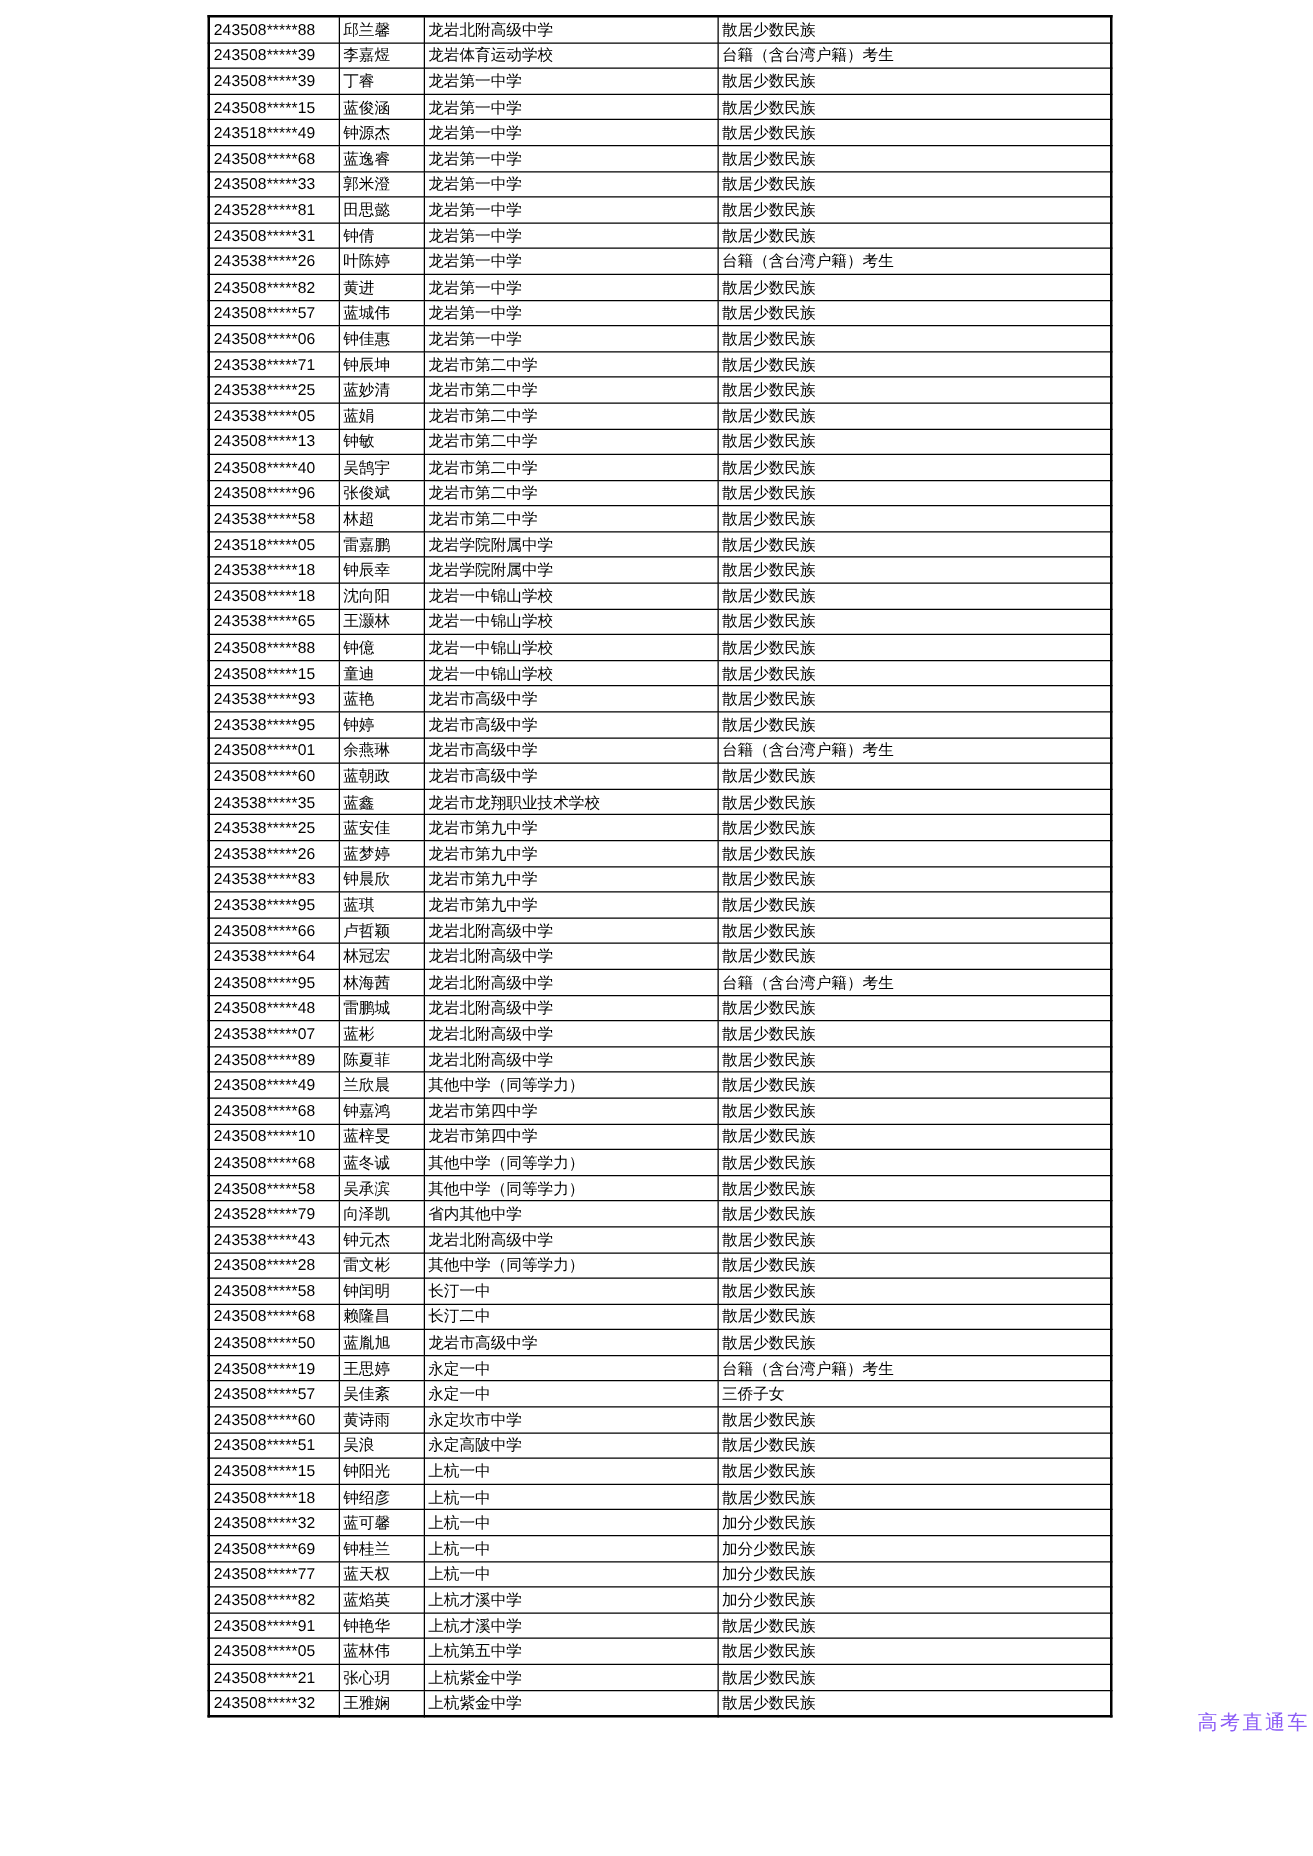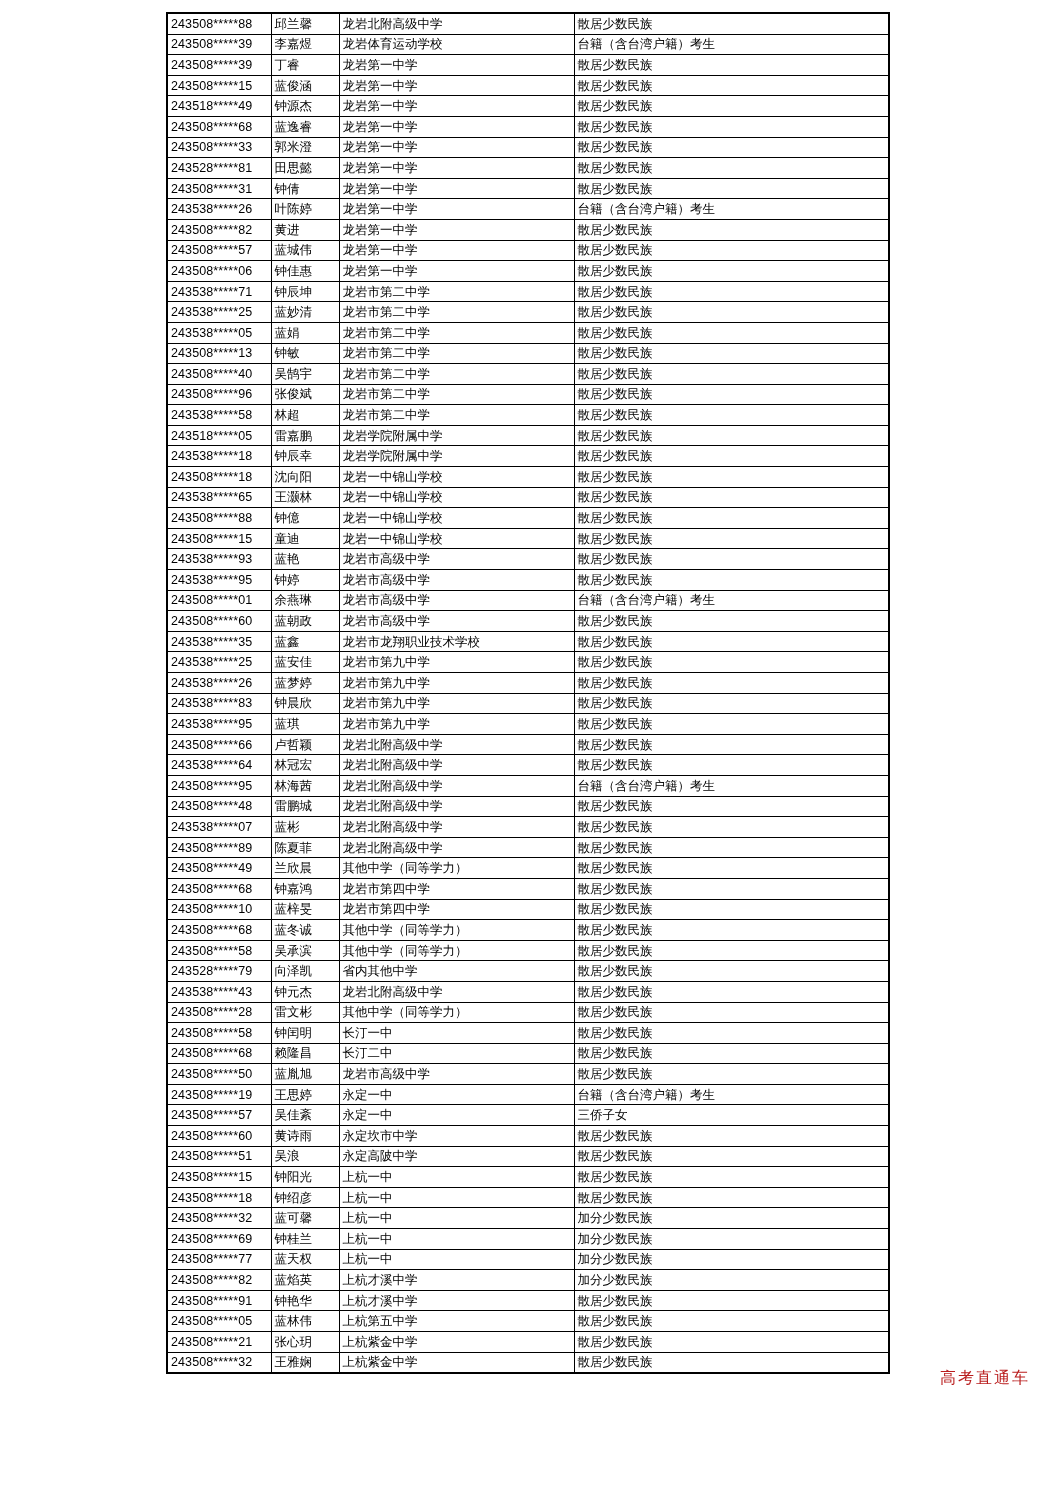--- a/index.html
+++ b/index.html
@@ -59,25 +59,25 @@
   td.cell-name, td.cell-school, td.cell-cat {
     font-family: "DejaVu Sans", "Liberation Sans", sans-serif;
     font-size: 12.5px;
   }
   
   table.roster {
     border: 2px solid #000000;
   }
   #watermark {
     position: absolute;
-    right: 20px;
+    right: 2px;
     bottom: 18px;
     font-family: Liberation Sans, sans-serif;
     font-size: 16px;
-    color: #b91c1c;
+    color: #8b5cf6;
     letter-spacing: 2px;
     user-select: none;
   }
 </style>
 </head>
 <body>
 
 <div id="page">
 
   <div id="table-wrap">

